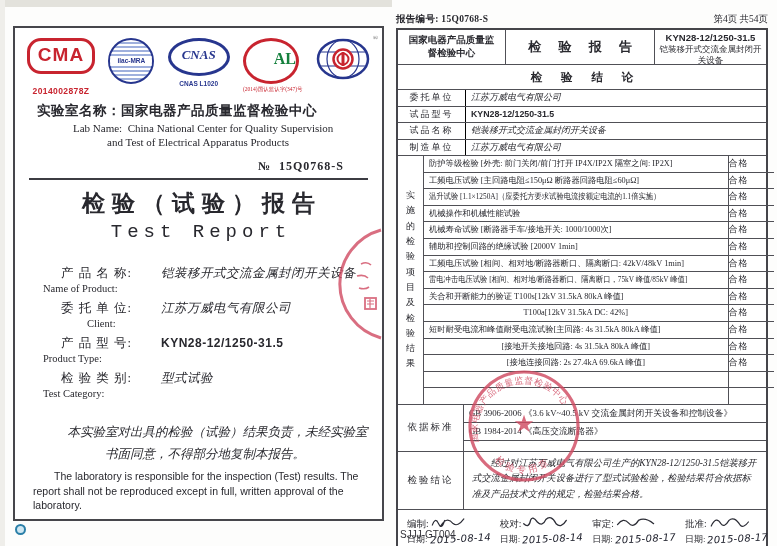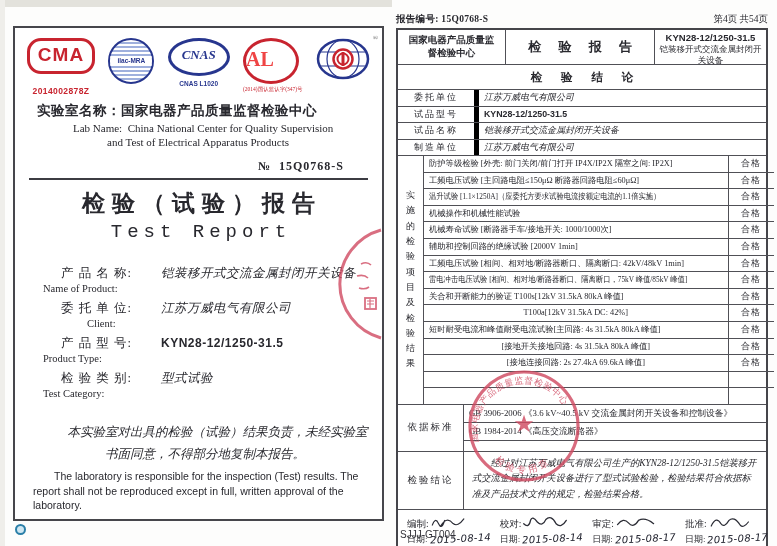--- a/index.html
+++ b/index.html
@@ -28,21 +28,21 @@
     repeating-linear-gradient(0deg,#fff 0 2px,#9fb0dd 2px 4px);}
   .ilac-band{position:absolute;left:0;top:16px;width:100%;height:10px;background:#fff;
     color:#27368e;font-family:"Liberation Sans",sans-serif;font-weight:bold;
     font-size:6.5px;line-height:10px;text-align:center;}
   .cnas-oval{width:56px;height:32px;border:3px solid #27368e;border-radius:50%;
     color:#27368e;font-style:italic;font-weight:bold;font-size:13px;line-height:27px;
     text-align:center;font-family:"Liberation Serif",serif;}
   .cnas-code{color:#27368e;font-family:"Liberation Sans",sans-serif;
     font-size:6.5px;margin-top:4px;font-weight:bold;}
   .al-oval{width:50px;height:40px;border:3px solid #c8242f;border-radius:50%;
-    color:#ef4444;font-weight:bold;font-size:20px;line-height:36px;text-align:left;
+    color:#15803d;font-weight:bold;font-size:16px;line-height:36px;text-align:right;
     font-family:"Liberation Serif",serif;}
   .al-code{color:#c8242f;font-size:5.5px;margin-top:2px;white-space:nowrap;}
   .globe-wrap{position:relative;}
   .reg-mark{position:absolute;right:-8px;top:-4px;font-size:7px;color:#555;}
   .lab-row{position:absolute;top:74px;left:22px;font-size:13.5px;font-weight:bold;letter-spacing:0.5px;}
   .lab-en1{position:absolute;top:94px;left:58px;font-size:11px;}
   .lab-en2{position:absolute;top:108px;left:92px;font-size:11px;}
   .serial{position:absolute;top:131px;right:38px;font-size:12px;font-weight:bold;letter-spacing:1px;}
   .rule{position:absolute;top:150px;left:14px;right:14px;border-top:2px solid #3c3c42;}
   .title-cn{position:absolute;top:160px;left:0;width:100%;text-align:center;
@@ -80,36 +80,36 @@
     padding:0 10px;box-sizing:border-box;font-weight:bold;}
   .c-title{flex:1;display:flex;align-items:center;justify-content:center;
     font-size:13px;font-weight:bold;letter-spacing:7px;text-indent:7px;}
   .c-model{width:112px;border-left:1px solid #505056;text-align:center;
     padding:2px 3px;box-sizing:border-box;}
   .c-model .m1{font-family:"Liberation Sans",sans-serif;font-weight:bold;font-size:9.5px;}
   .c-model .m2{font-size:8.5px;line-height:1.25;margin-top:1px;}
   .hr2{height:24px;line-height:24px;text-align:center;font-size:11.5px;
     font-weight:bold;letter-spacing:8px;text-indent:8px;}
   .irow{display:flex;height:15.5px;}
-  .ilabel{width:81px;border-right:5px solid #000000;text-align:center;
+  .ilabel{width:68px;border-right:1px solid #000000;text-align:center;
     font-size:9px;letter-spacing:2px;line-height:15.5px;box-sizing:border-box;}
   .ival{flex:1;padding:0 5px;line-height:15.5px;font-style:italic;white-space:nowrap;}
   .ival.model{font-style:normal;font-family:"Liberation Sans",sans-serif;font-weight:bold;font-size:8.8px;}
   .tsec{display:flex;}
   .tlabel{width:66px;border-right:1px solid #505056;display:flex;align-items:center;
     justify-content:center;text-align:center;font-size:9px;line-height:1.7;
     padding:0 8px;box-sizing:border-box;}
   .trows{flex:1;display:flex;flex-direction:column;}
   .trow{display:flex;height:15.6px;}
   .trow + .trow{border-top:1px solid #505056;}
   .tc{flex:1;padding:0 5px;line-height:15.6px;font-size:8.3px;white-space:nowrap;overflow:hidden;}
   .tc span{display:inline-block;transform-origin:left center;}
   .tc.sq span{transform:scaleX(0.88);}
   .tc.ctr{text-align:center;}
-  .tres{width:46px;border-left:1px solid #505056;text-align:center;
+  .tres{width:46px;border-left:1px solid #505056;text-align:left;
     line-height:15.6px;font-size:9px;letter-spacing:1px;box-sizing:border-box;}
   .ssec{display:flex;}
   .slabel{width:66px;border-right:1px solid #505056;display:flex;align-items:center;
     justify-content:center;font-size:9.5px;letter-spacing:2px;box-sizing:border-box;}
   .srows{flex:1;display:flex;flex-direction:column;}
   .srow{height:17px;line-height:17px;padding:0 5px;font-size:8.8px;white-space:nowrap;}
   .srow + .srow{border-top:1px solid #505056;}
   .srow.empty{height:10px;}
   .csec{display:flex;height:57px;}
   .clabel{width:66px;border-right:1px solid #505056;display:flex;align-items:center;

